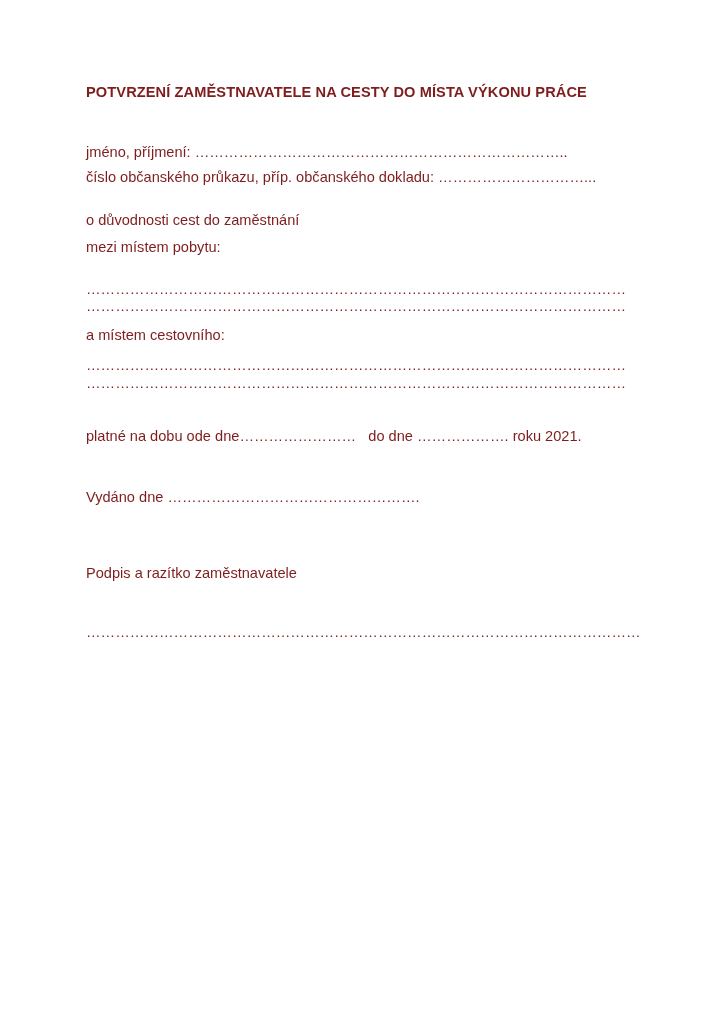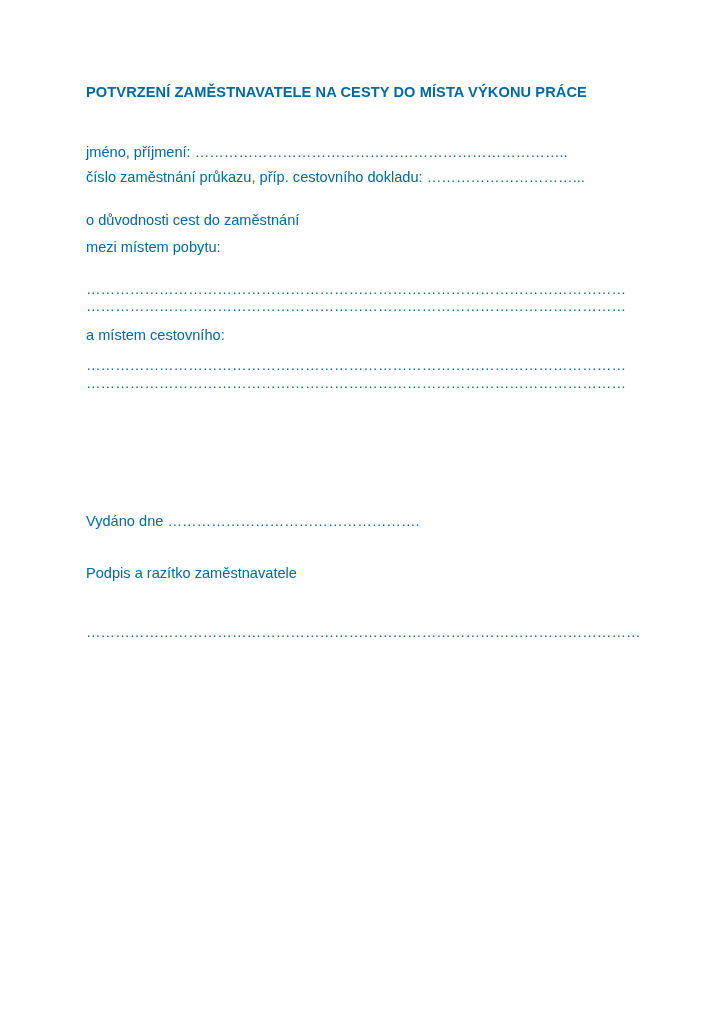--- a/index.html
+++ b/index.html
@@ -8,21 +8,21 @@
     background: #ffffff;
   }
   .page {
     position: relative;
     width: 724px;
     height: 1024px;
     background: #ffffff;
     overflow: hidden;
     font-family: "Liberation Sans", sans-serif;
     font-size: 14.6px;
-    color: #0369a1;
+    color: #7f1d1d;
   }
   .line {
     position: absolute;
     left: 86px;
     line-height: 19px;
     white-space: pre;
   }
   .title {
     font-weight: bold;
     letter-spacing: 0.1px;
@@ -34,36 +34,37 @@
 </head>
 <body>
 
 <div class="page">
 
   <div class="line title" style="top:83px">POTVRZENÍ ZAMĚSTNAVATELE NA CESTY DO MÍSTA VÝKONU PRÁCE</div>
 
 
   <div class="line" style="top:143px">jméno, příjmení: …………………………………………………………………..</div>
 
-  <div class="line" style="top:168px">číslo zaměstnání průkazu, příp. cestovního dokladu: …………………………...</div>
+  <div class="line" style="top:168px">číslo občanského průkazu, příp. občanského dokladu: …………………………...</div>
 
   <div class="line" style="top:211px">o důvodnosti cest do zaměstnání</div>
 
   <div class="line" style="top:238px">mezi místem pobytu:</div>
 
   <div class="line dots" style="top:280px">…………………………………………………………………………………………………</div>
 
   <div class="line dots" style="top:297px">…………………………………………………………………………………………………</div>
 
   <div class="line" style="top:326px">a místem cestovního:</div>
 
   <div class="line dots" style="top:356px">…………………………………………………………………………………………………</div>
 
   <div class="line dots" style="top:374px">…………………………………………………………………………………………………</div>
 
+  <div class="line" style="top:427px">platné na dobu ode dne……………………   do dne ………………. roku 2021.</div>
 
-  <div class="line" style="top:512px">Vydáno dne …………………………………………….</div>
+  <div class="line" style="top:488px">Vydáno dne …………………………………………….</div>
 
   <div class="line" style="top:564px">Podpis a razítko zaměstnavatele</div>
 
   <div class="line dots" style="top:623px">……………………………………………………………………………………………………</div>
 
 </div>
 
 </body></html>

